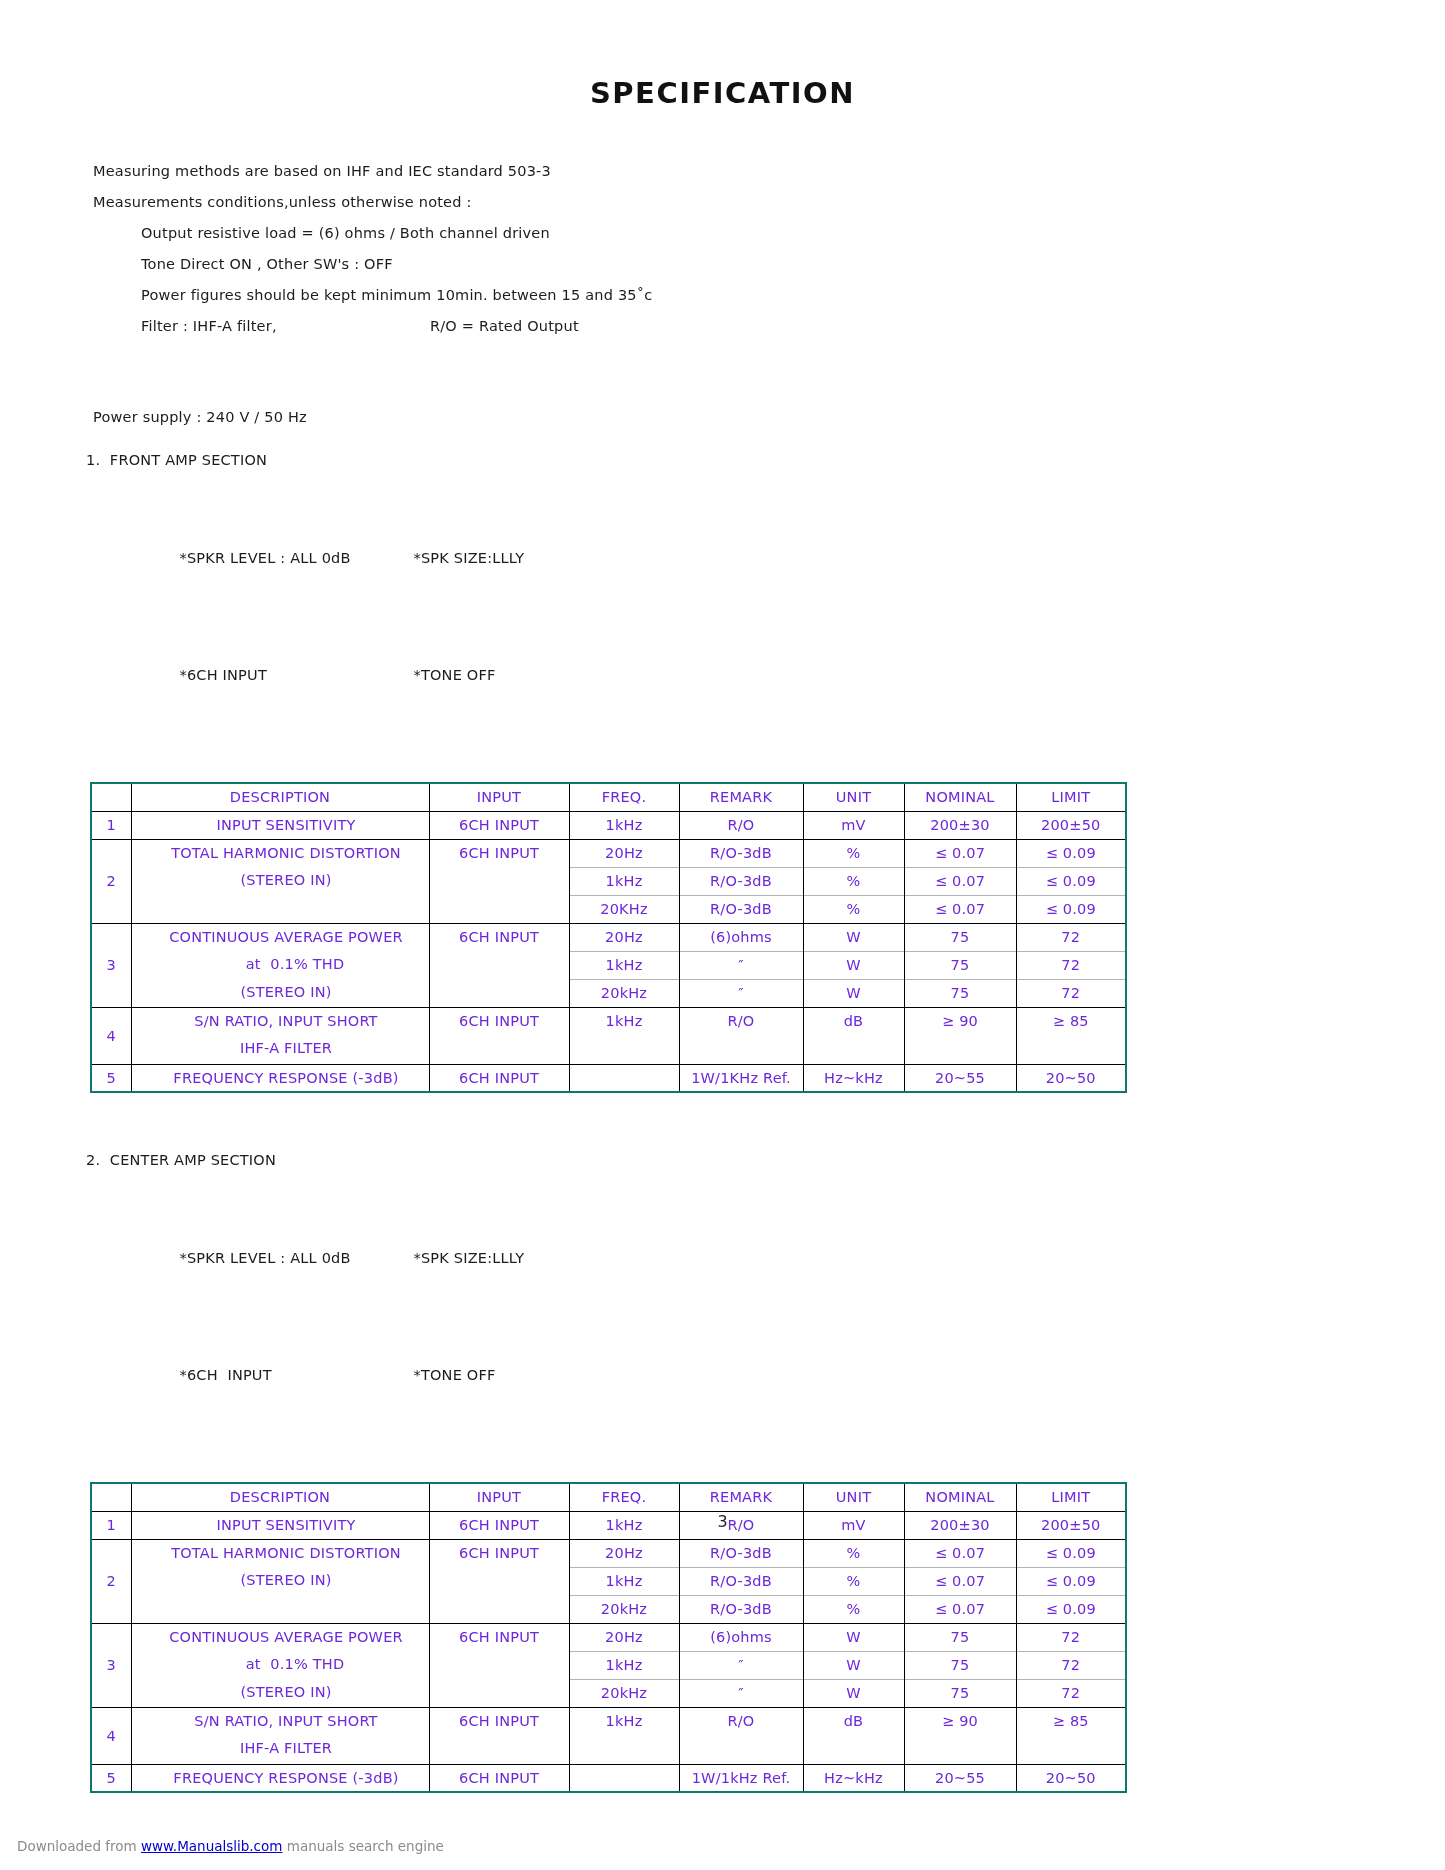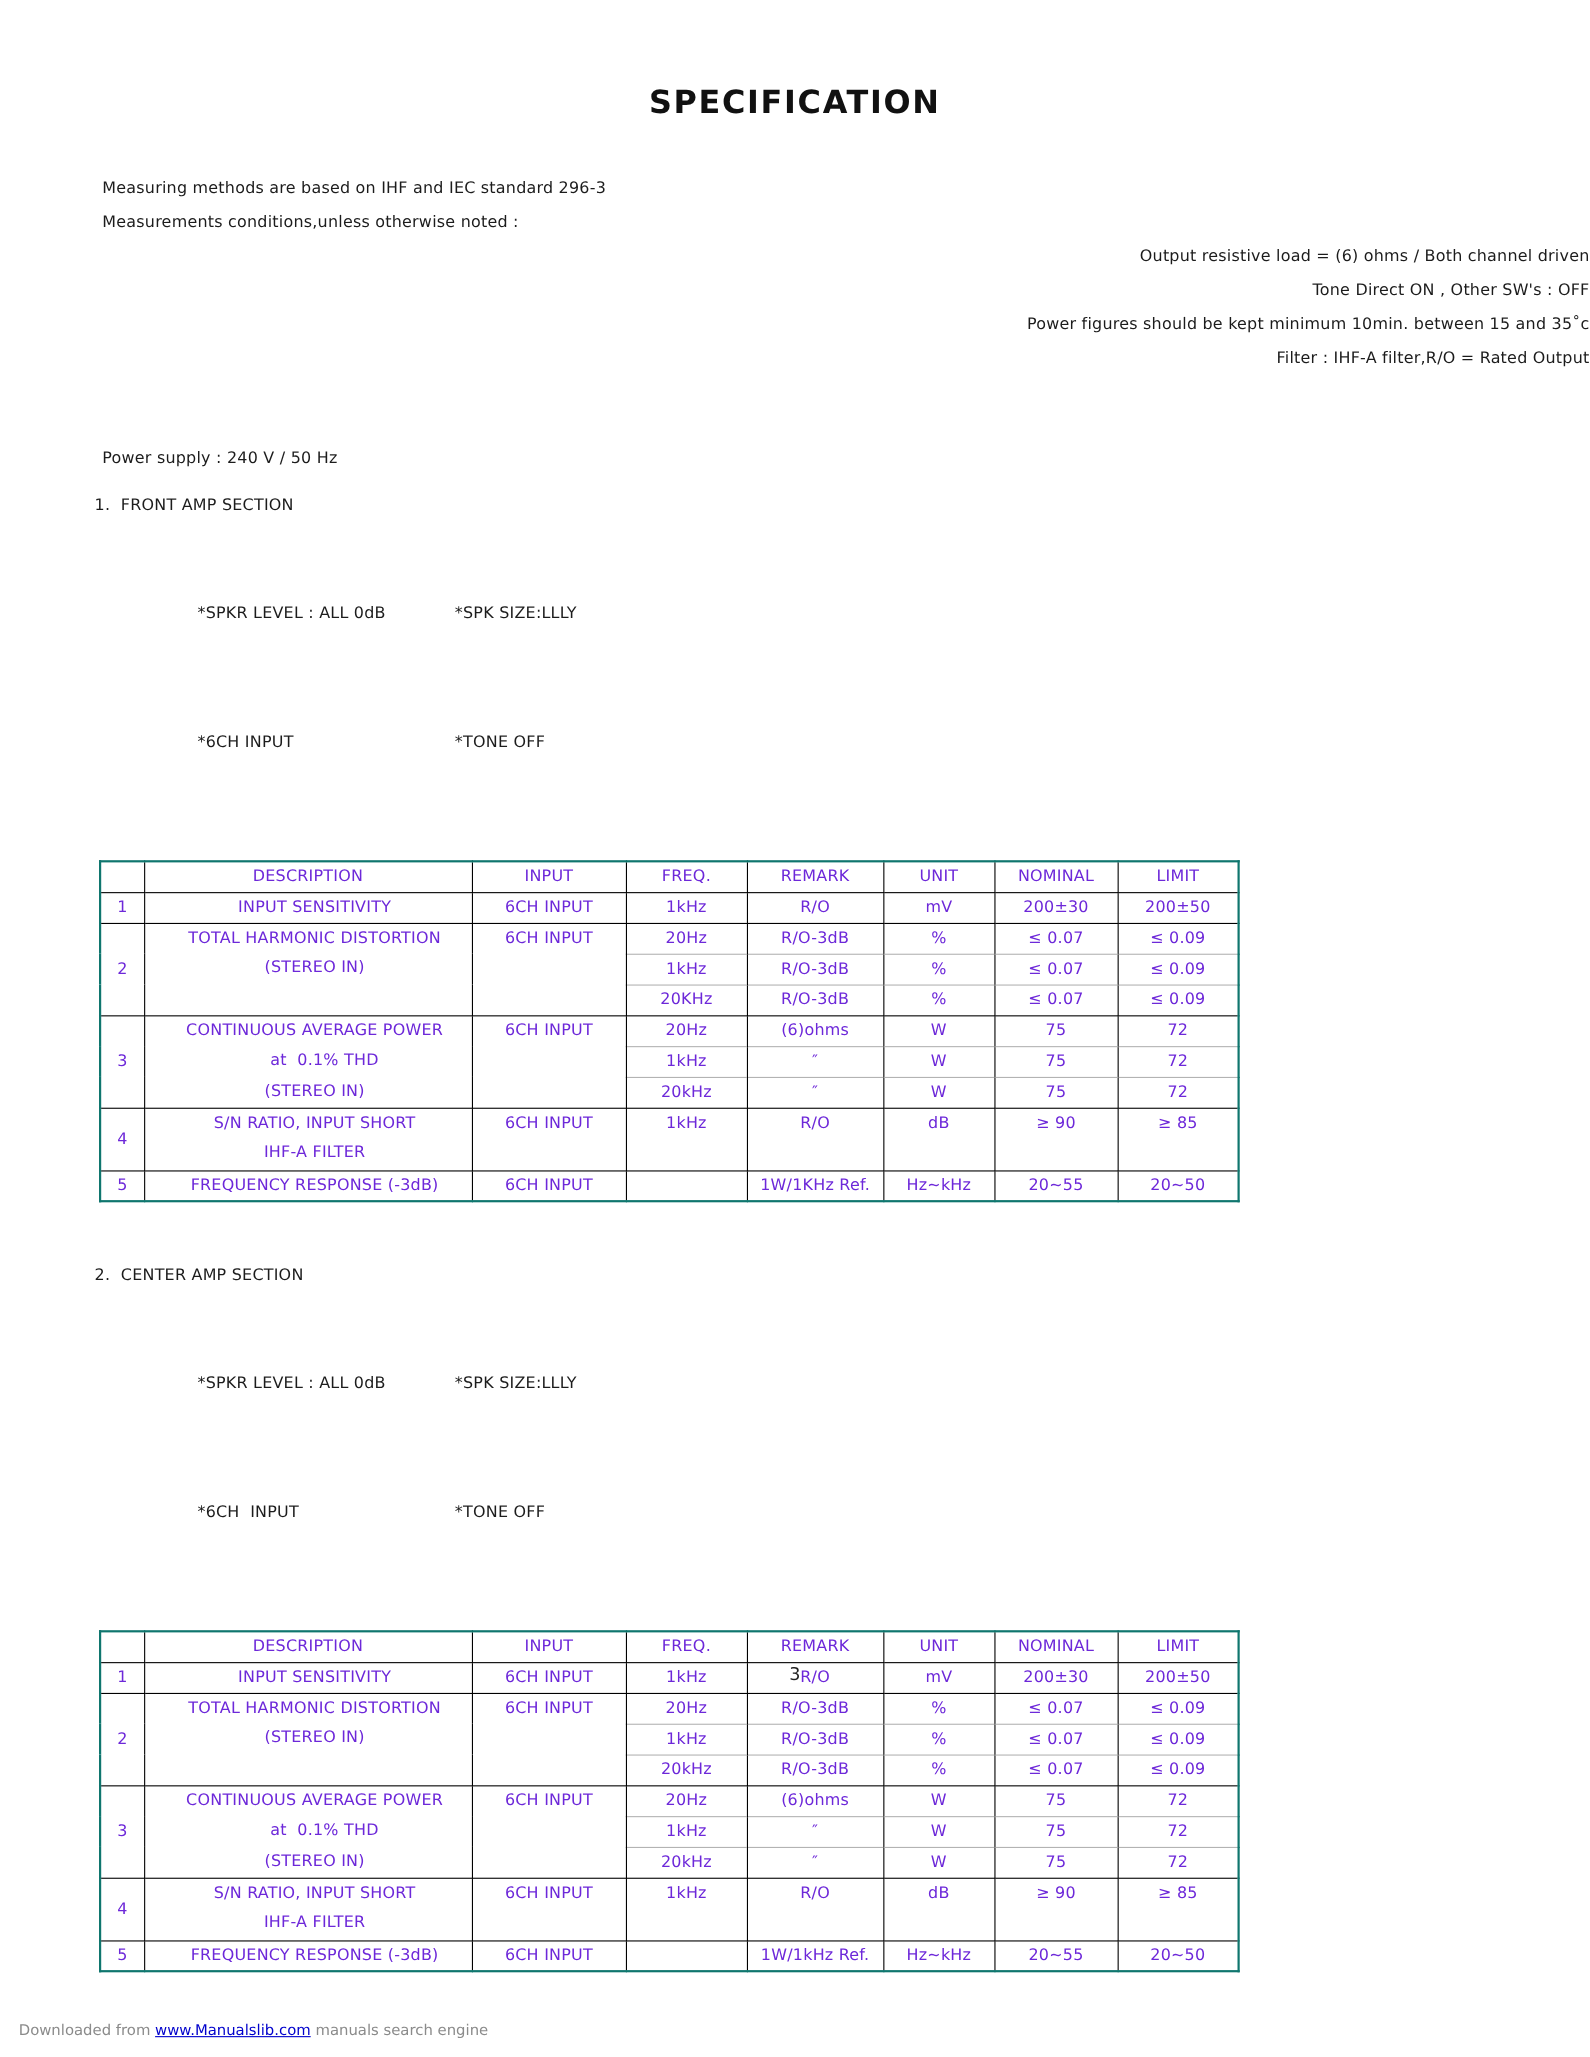--- a/index.html
+++ b/index.html
@@ -19,21 +19,21 @@
     letter-spacing: 1.5px;
     color: #111;
   }
 
   .intro {
     margin: 46px 0 0 93px;
     font-size: 14.5px;
     line-height: 31px;
     letter-spacing: 0.2px;
   }
-  .indent { margin-left: 48px; text-align: right; }
+  .indent { margin-left: 48px; }
   .filter-left { display: inline-block; width: 289px; }
 
   .power-supply {
     margin: 60px 0 0 93px;
     font-size: 14.5px;
     line-height: 31px;
     letter-spacing: 0.2px;
   }
 
   .section { margin-top: 12px; }
@@ -99,21 +99,21 @@
   .footer a { color: #0000cc; text-decoration: underline; cursor: pointer; }
 </style>
 </head>
 <body>
 
 <div class="page">
 
   <div class="doc-title">SPECIFICATION</div>
 
   <div class="intro">
-    <div>Measuring methods are based on IHF and IEC standard 296-3</div>
+    <div>Measuring methods are based on IHF and IEC standard 503-3</div>
     <div>Measurements conditions,unless otherwise noted :</div>
     <div class="indent">Output resistive load = (6) ohms / Both channel driven</div>
     <div class="indent">Tone Direct ON , Other SW's : OFF</div>
     <div class="indent">Power figures should be kept minimum 10min. between 15 and 35˚c</div>
     <div class="indent">
       <span class="filter-left">Filter : IHF-A filter,</span><span>R/O = Rated Output</span>
     </div>
   </div>
 
   <div class="power-supply">Power supply : 240 V / 50 Hz</div>

